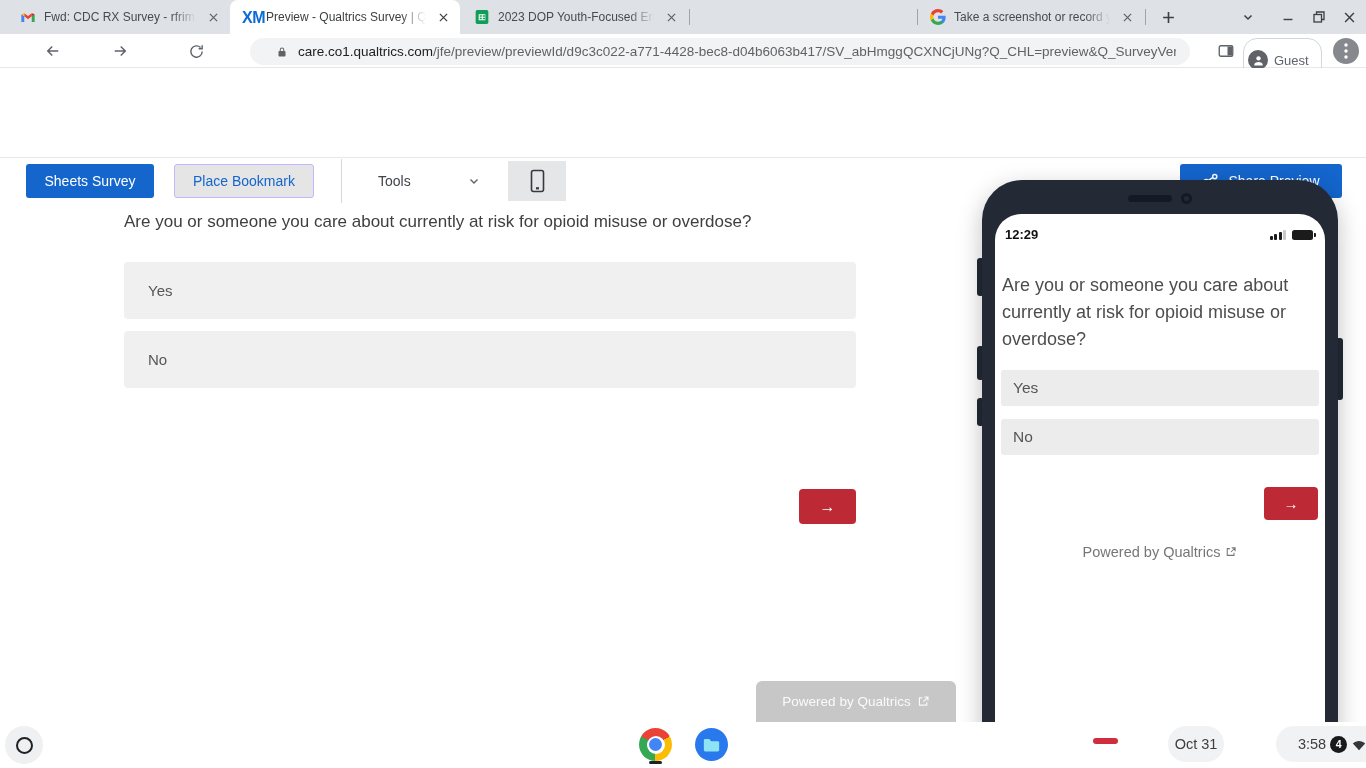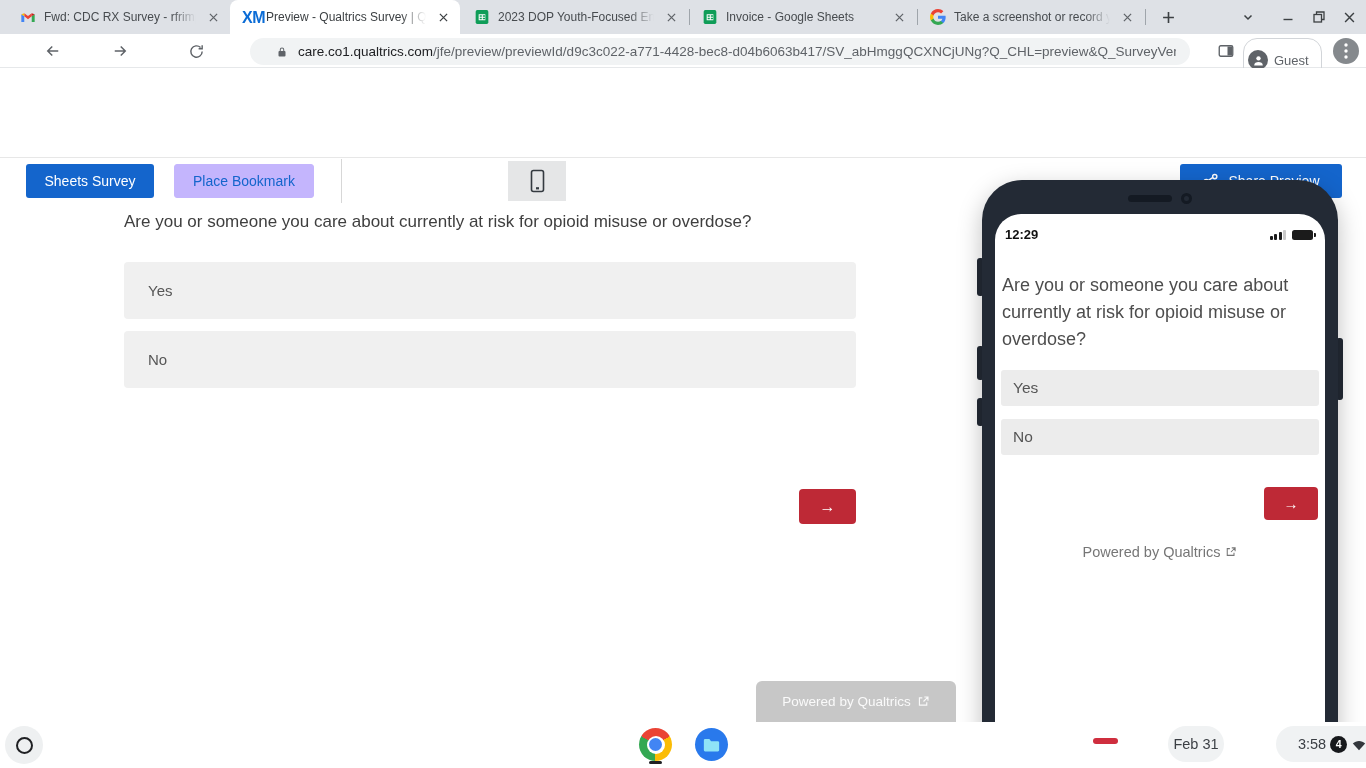--- a/index.html
+++ b/index.html
@@ -29,21 +29,21 @@
   #urltext .path{color:#5f6368}
   #guest-pill{position:absolute;left:1243px;top:4px;height:44px;border:1px solid #d2d5d9;border-radius:14px;display:flex;align-items:center;gap:6px;padding:0 12px 0 4px}
   #guest-pill .avatar{width:20px;height:20px;border-radius:50%;background:#5f6368;display:flex;align-items:center;justify-content:center}
   #guest-pill .gname{font-size:13px;color:#5f6368}
   #menu-dots{position:absolute;left:1333px;top:4px;width:26px;height:26px;border-radius:50%;background:#85898d;display:flex;align-items:center;justify-content:center}
 
   
   #ptoolbar{position:absolute;left:0;top:68px;width:1366px;height:90px;background:#fff;border-bottom:1px solid #e7e7e7}
   .btn{position:absolute;height:34px;border-radius:3px;font-size:14px;display:flex;align-items:center;justify-content:center;cursor:pointer}
   .btn-blue{background:#1465cc;color:#fff}
-  .btn-outline{background:#c4b5fd;border:1px solid #c4b5fd;color:#1465cc}
+  .btn-outline{background:#e5e5e5;border:1px solid #c4b5fd;color:#1465cc}
   #tools-dd{position:absolute;left:360px;top:96px;width:130px;height:34px;display:flex;align-items:center;justify-content:space-between;padding:0 10px 0 18px;font-size:14px;color:#3f434a}
   #mobile-toggle{position:absolute;left:508px;top:93px;width:58px;height:40px;background:#e5e6e7;display:flex;align-items:center;justify-content:center}
   .vdiv{position:absolute;top:91px;width:1px;height:44px;background:#d7d7d7}
 
   
   #question{position:absolute;left:124px;top:212px;width:740px;font-size:17px;color:#3f3f3f}
   .opt{position:absolute;left:124px;width:732px;height:57px;background:#f0f0f0;border-radius:4px;display:flex;align-items:center;padding-left:24px;cursor:pointer}
   .opt span{font-size:15px;color:#565656}
   #next-btn{position:absolute;left:799px;top:489px;width:57px;height:35px;background:#be2936;border-radius:4px;color:#fff;font-size:16px;display:flex;align-items:center;justify-content:center;cursor:pointer}
   #powered{position:absolute;left:756px;top:681px;width:200px;height:41px;background:#c7c7c7;border-radius:6px 6px 0 0;display:flex;align-items:center;justify-content:center;gap:6px;color:#fafafa;font-size:13.5px}
@@ -124,34 +124,20 @@
     </span>
     <span class="tab-title">2023 DOP Youth-Focused Envi</span>
     <span class="tab-close">
         <svg width="9" height="9" viewBox="0 0 10 10" stroke="#5f6368" stroke-width="1.4">
           <path d="M1 1l8 8M9 1l-8 8"></path>
         </svg>
       </span>
   </div>
   <div class="tab-divider" style="left:689px"></div>
 
-  <div class="tab" style="left:690px;width:226px">
-    <span class="fav">
-      <svg viewBox="0 0 24 24" width="16" height="16">
-          <rect x="2.5" y="1.5" width="19" height="21" rx="2.5" fill="#0f9d58"></rect>
-          <path fill="#fff" d="M7 8h10v9H7zm1.5 1.5v2.2h3.2V9.5zm4.7 0v2.2h3.3V9.5zm-4.7 3.7v2.3h3.2v-2.3zm4.7 0v2.3h3.3v-2.3z"></path>
-        </svg>
-    </span>
-    <span class="tab-title">Invoice - Google Sheets</span>
-    <span class="tab-close">
-        <svg width="9" height="9" viewBox="0 0 10 10" stroke="#5f6368" stroke-width="1.4">
-          <path d="M1 1l8 8M9 1l-8 8"></path>
-        </svg>
-      </span>
-  </div>
   <div class="tab-divider" style="left:917px"></div>
 
   <div class="tab" style="left:918px;width:226px">
     <span class="fav">
       <svg viewBox="0 0 24 24" width="16" height="16">
           <path fill="#4285F4" d="M23.5 12.3c0-.8-.1-1.6-.2-2.3H12v4.5h6.5c-.3 1.5-1.1 2.8-2.4 3.6v3h3.9c2.3-2.1 3.5-5.2 3.5-8.8z"></path>
           <path fill="#34A853" d="M12 24c3.2 0 6-1.1 8-2.9l-3.9-3c-1.1.7-2.5 1.2-4.1 1.2-3.1 0-5.8-2.1-6.7-5H1.3v3.1C3.3 21.3 7.3 24 12 24z"></path>
           <path fill="#FBBC05" d="M5.3 14.3c-.2-.7-.4-1.5-.4-2.3s.1-1.6.4-2.3V6.6H1.3C.5 8.2 0 10 0 12s.5 3.8 1.3 5.4l4-3.1z"></path>
           <path fill="#EA4335" d="M12 4.8c1.8 0 3.3.6 4.6 1.8l3.4-3.4C18 1.2 15.2 0 12 0 7.3 0 3.3 2.7 1.3 6.6l4 3.1c.9-2.9 3.6-4.9 6.7-4.9z"></path>
         </svg>
@@ -239,20 +225,28 @@
         <circle cx="2" cy="8" r="1.7"></circle>
         <circle cx="2" cy="14" r="1.7"></circle>
       </svg>
   </div>
 </div>
 
 <div id="ptoolbar">
   <div class="btn btn-blue" style="left:26px;top:96px;width:128px">Sheets Survey</div>
   <div class="btn btn-outline" style="left:174px;top:96px;width:140px">Place Bookmark</div>
   <div class="vdiv" style="left:341px"></div>
+  <div id="tools-dd">
+    <span>Tools</span>
+    <span>
+      <svg width="12" height="12" viewBox="0 0 12 12" fill="none" stroke="#5f6368" stroke-width="1.4">
+          <path d="M2.5 4.5L6 8l3.5-3.5"></path>
+        </svg>
+    </span>
+  </div>
   <div id="mobile-toggle">
     <span>
       <svg width="15" height="24" viewBox="0 0 15 24" fill="none" stroke="#343a40" stroke-width="1.6">
           <rect x="1.5" y="1.5" width="12" height="21" rx="2"></rect>
           <rect x="6" y="18.2" width="3" height="2.2" fill="#343a40" stroke="none"></rect>
         </svg>
     </span>
   </div>
   <div class="btn btn-blue" style="left:1180px;top:96px;width:162px;gap:9px">
     <span>
@@ -336,21 +330,21 @@
   <div class="files-logo" style="left:695px">
     <svg width="17" height="14" viewBox="0 0 20 16" fill="#8fe3f7">
         <path d="M1 2.5C1 1.7 1.7 1 2.5 1h5l2 2.5h8c.8 0 1.5.7 1.5 1.5v9c0 .8-.7 1.5-1.5 1.5h-15C1.7 15.5 1 14.8 1 14z"></path>
       </svg>
   </div>
 
 </div>
 <div class="redbar"></div>
 <div id="chrome-dash"></div>
 <div class="tray-pill" style="left:1168px;width:56px">
-  <span>Feb 31</span>
+  <span>Oct 31</span>
 </div>
 <div class="tray-pill" style="left:1276px;width:126px;gap:4px">
   <span>3:58</span>
   <span id="tray-badge">4</span>
   <span>
     <svg width="16" height="13" viewBox="0 0 24 20" fill="#33373c">
         <path d="M12 19L2.5 8.5C5.2 6 8.4 4.6 12 4.6s6.8 1.4 9.5 3.9z"></path>
       </svg>
   </span>
   <span class="tbattery"></span>

